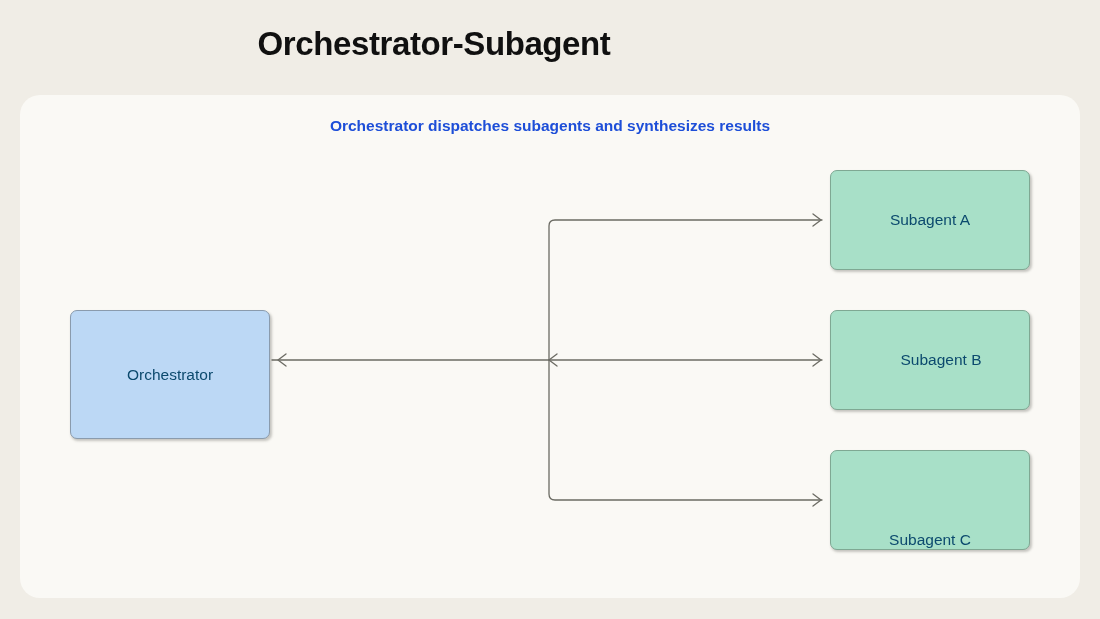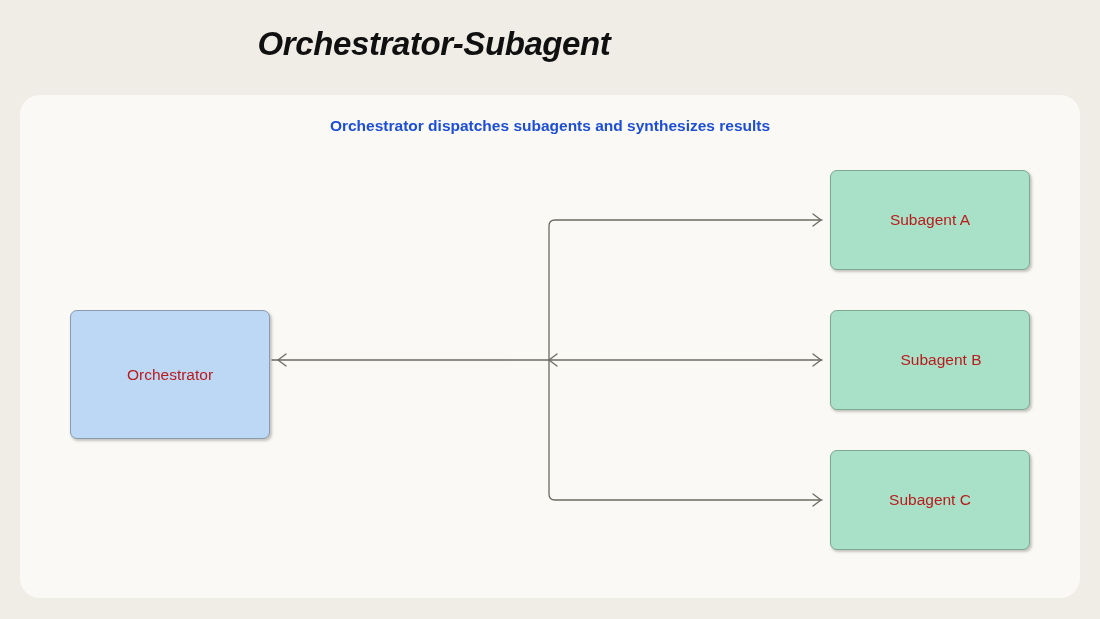--- a/index.html
+++ b/index.html
@@ -24,21 +24,20 @@
     position: absolute;
     left: 0;
     top: 25px;
     width: 868px;
     text-align: center;
     font-size: 33px;
     font-weight: 700;
     letter-spacing: -0.4px;
     color: #101010;
     white-space: nowrap;
-    font-style: italic;
   }
   .canvas-card {
     position: absolute;
     left: 20px;
     top: 95px;
     width: 1060px;
     height: 503px;
     background: #faf9f5;
     border-radius: 20px;
   }
@@ -74,21 +73,21 @@
     background: #bcd8f5;
     border: 1.4px solid #8a9bad;
   }
   .node-subagent {
     background: #a8e0c8;
     border: 1.4px solid #7fa893;
   }
   .node-label {
     font-size: 15.5px;
     font-weight: 500;
-    color: #b91c1c;
+    color: #0c4a6e;
     white-space: nowrap;
     pointer-events: none;
   }
 </style>
 </head>
 <body>
 
 <div id="page-root">
 
   <div class="page-title">Orchestrator-Subagent</div>
@@ -124,18 +123,18 @@
     </div>
 
     <div class="node-box node-subagent" style="left:810px; top:75px; width:200px; height:100px;">
       <span class="node-label">Subagent A</span>
     </div>
 
     <div class="node-box node-subagent" style="left:810px; top:215px; width:200px; height:100px;padding-left:22px;">
       <span class="node-label">Subagent B</span>
     </div>
 
-    <div class="node-box node-subagent" style="left:810px; top:355px; width:200px; height:100px;">
+    <div class="node-box node-subagent" style="left:810px; top:355px; width:200px; height:100px;align-items:flex-end;">
       <span class="node-label">Subagent C</span>
     </div>
 
   </div>
 </div>
 
 </body></html>

